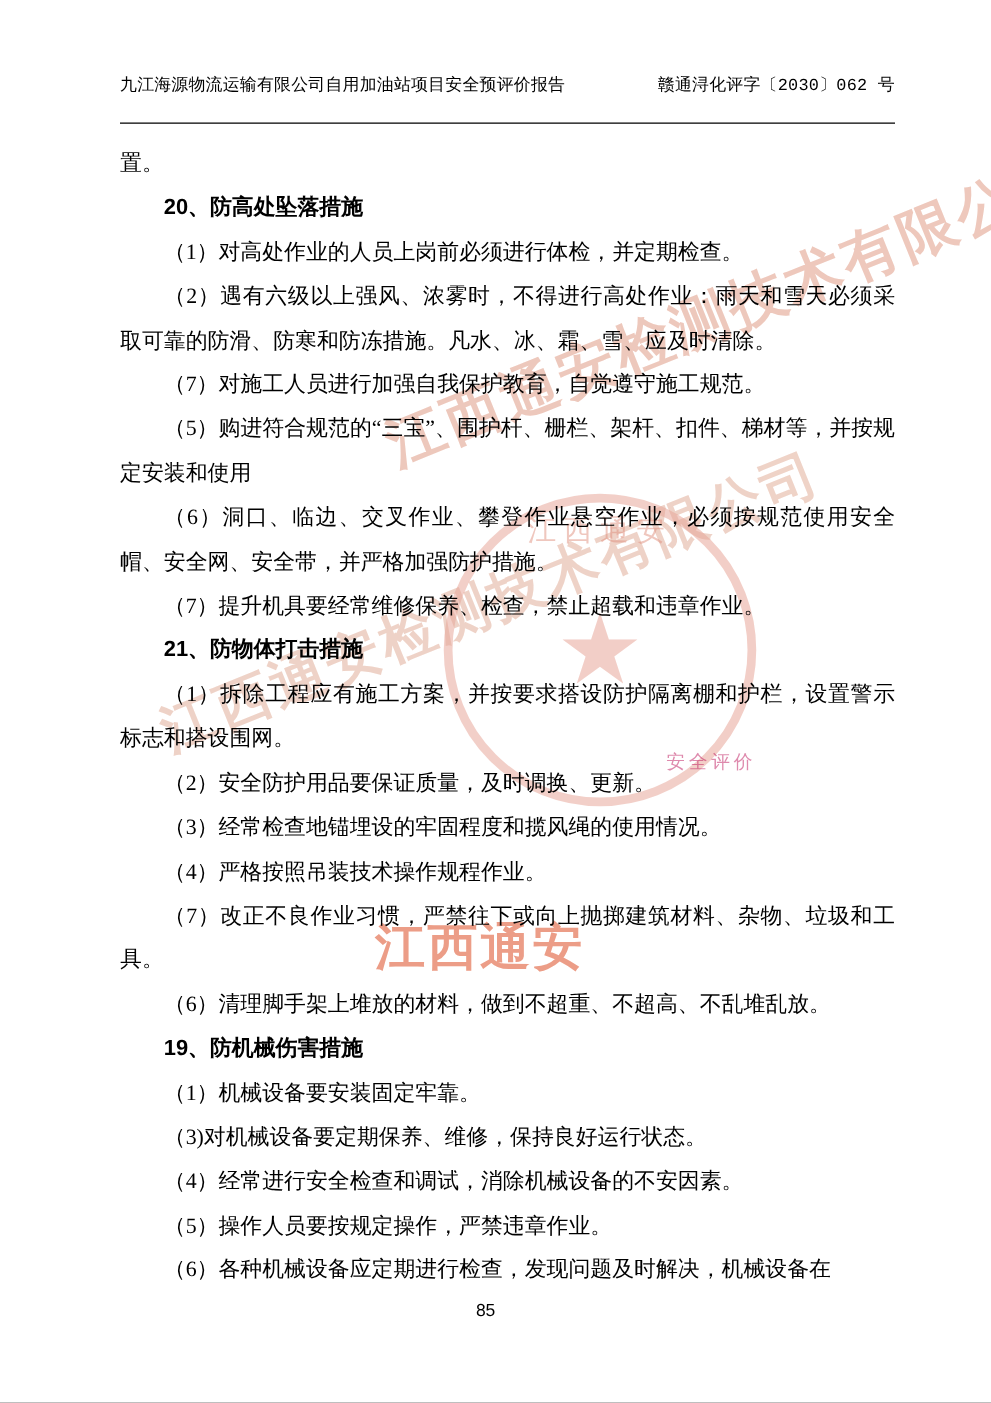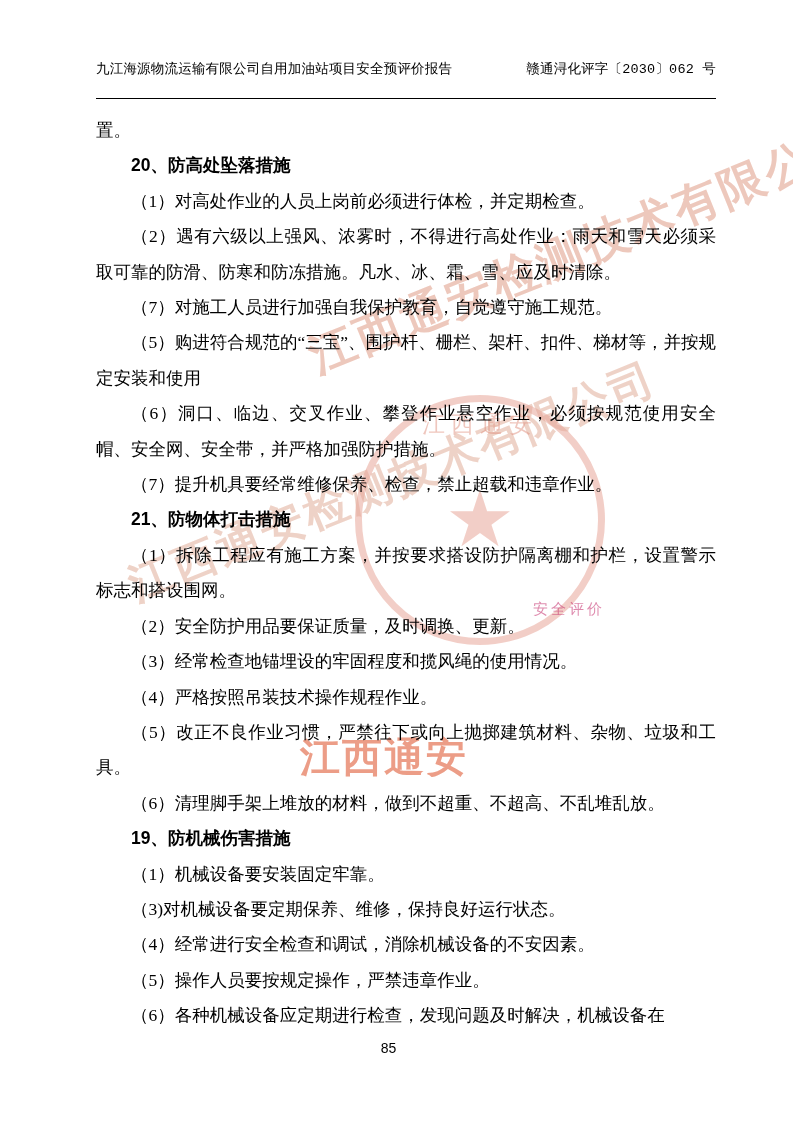--- a/index.html
+++ b/index.html
@@ -196,21 +196,21 @@
         <p class="p-ind">（2）遇有六级以上强风、浓雾时，不得进行高处作业：雨天和雪天必须采取可靠的防滑、防寒和防冻措施。凡水、冰、霜、雪、应及时清除。</p>
         <p class="p-ind">（7）对施工人员进行加强自我保护教育，自觉遵守施工规范。</p>
         <p class="p-ind">（5）购进符合规范的“三宝”、围护杆、栅栏、架杆、扣件、梯材等，并按规定安装和使用</p>
         <p class="p-ind">（6）洞口、临边、交叉作业、攀登作业悬空作业，必须按规范使用安全帽、安全网、安全带，并严格加强防护措施。</p>
         <p class="p-ind">（7）提升机具要经常维修保养、检查，禁止超载和违章作业。</p>
         <p class="heading">21、防物体打击措施</p>
         <p class="p-ind">（1）拆除工程应有施工方案，并按要求搭设防护隔离棚和护栏，设置警示标志和搭设围网。</p>
         <p class="p-ind">（2）安全防护用品要保证质量，及时调换、更新。</p>
         <p class="p-ind">（3）经常检查地锚埋设的牢固程度和揽风绳的使用情况。</p>
         <p class="p-ind">（4）严格按照吊装技术操作规程作业。</p>
-        <p class="p-ind">（5）改正不良作业习惯，严禁往下或向上抛掷建筑材料、杂物、垃圾和工具。</p>
+        <p class="p-ind">（7）改正不良作业习惯，严禁往下或向上抛掷建筑材料、杂物、垃圾和工具。</p>
         <p class="p-ind">（6）清理脚手架上堆放的材料，做到不超重、不超高、不乱堆乱放。</p>
         <p class="heading">19、防机械伤害措施</p>
         <p class="p-ind">（1）机械设备要安装固定牢靠。</p>
         <p class="p-ind">（3)对机械设备要定期保养、维修，保持良好运行状态。</p>
         <p class="p-ind">（4）经常进行安全检查和调试，消除机械设备的不安因素。</p>
         <p class="p-ind">（5）操作人员要按规定操作，严禁违章作业。</p>
         <p class="p-ind">（6）各种机械设备应定期进行检查，发现问题及时解决，机械设备在</p>
       </div>
   </div>
 

